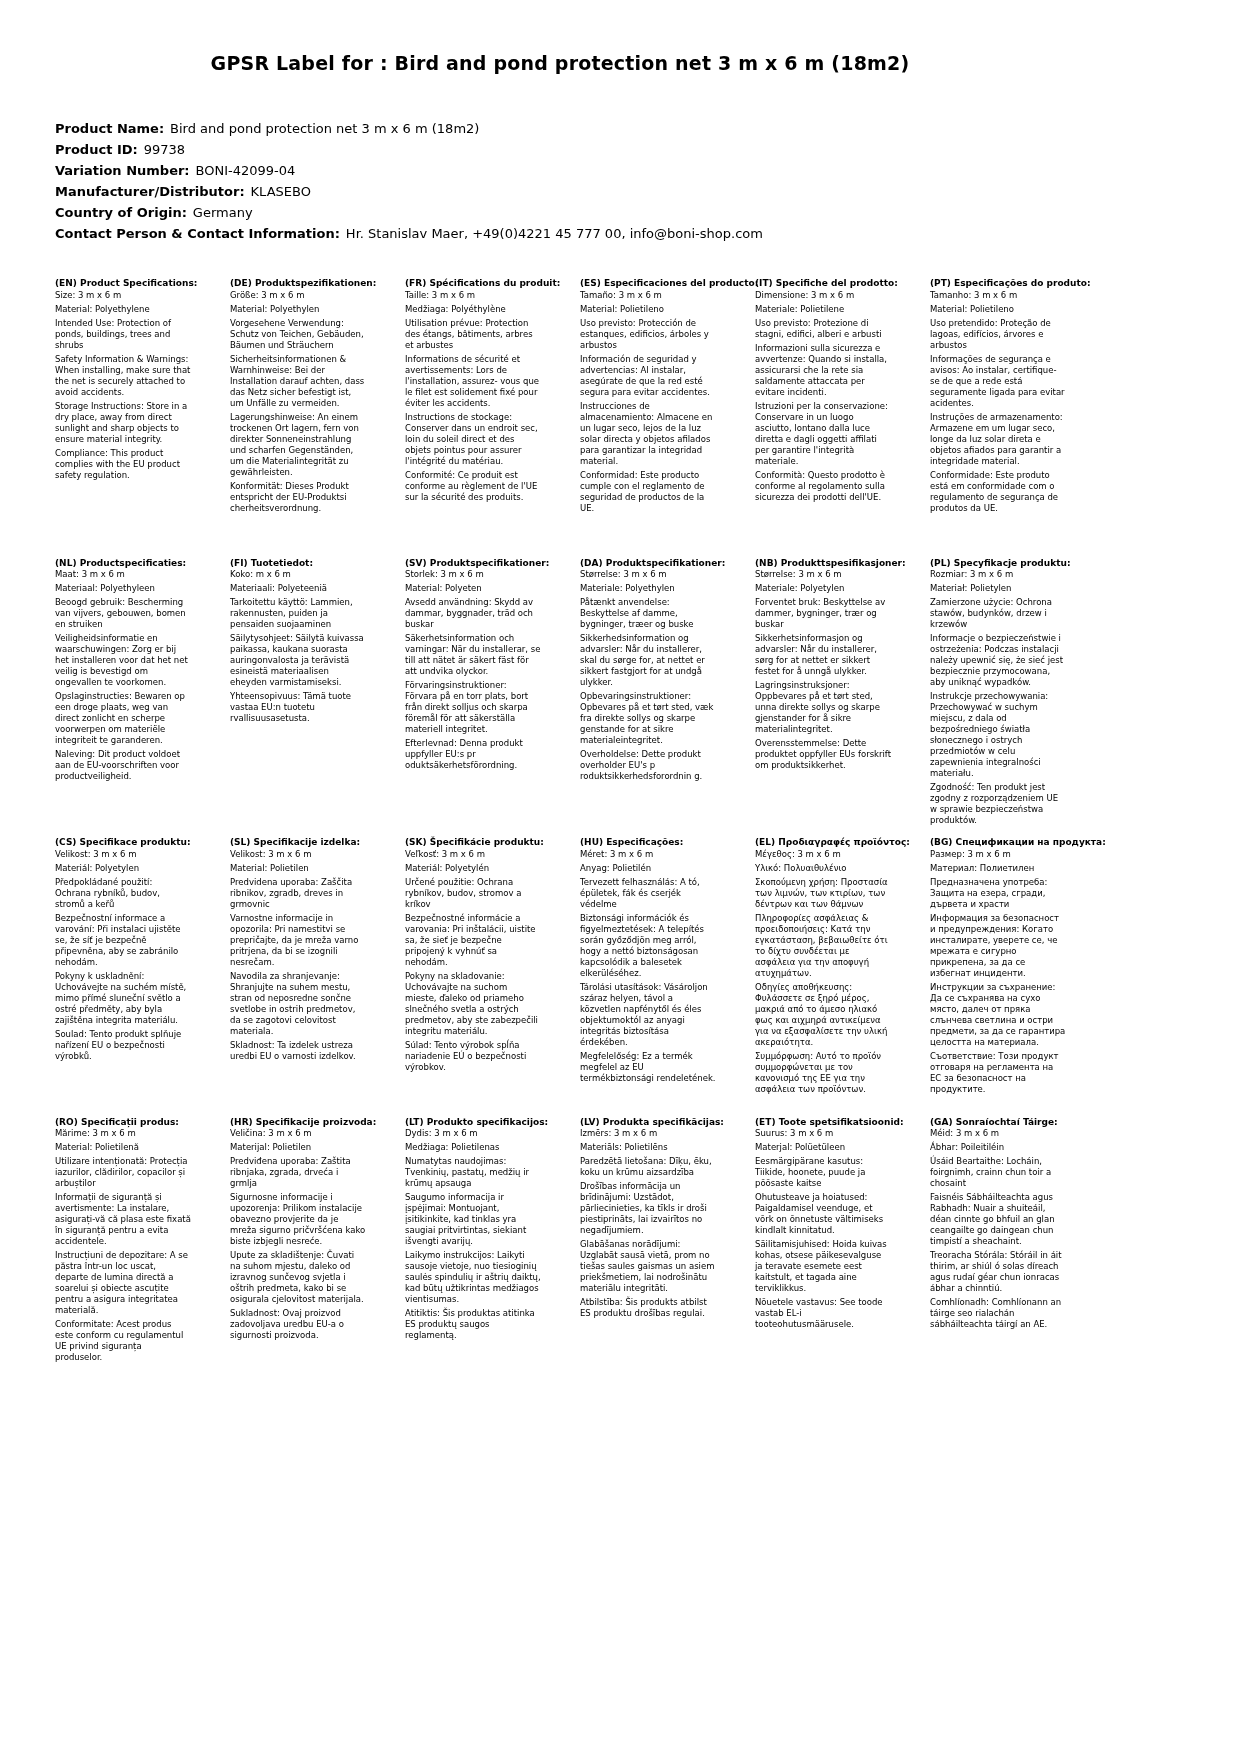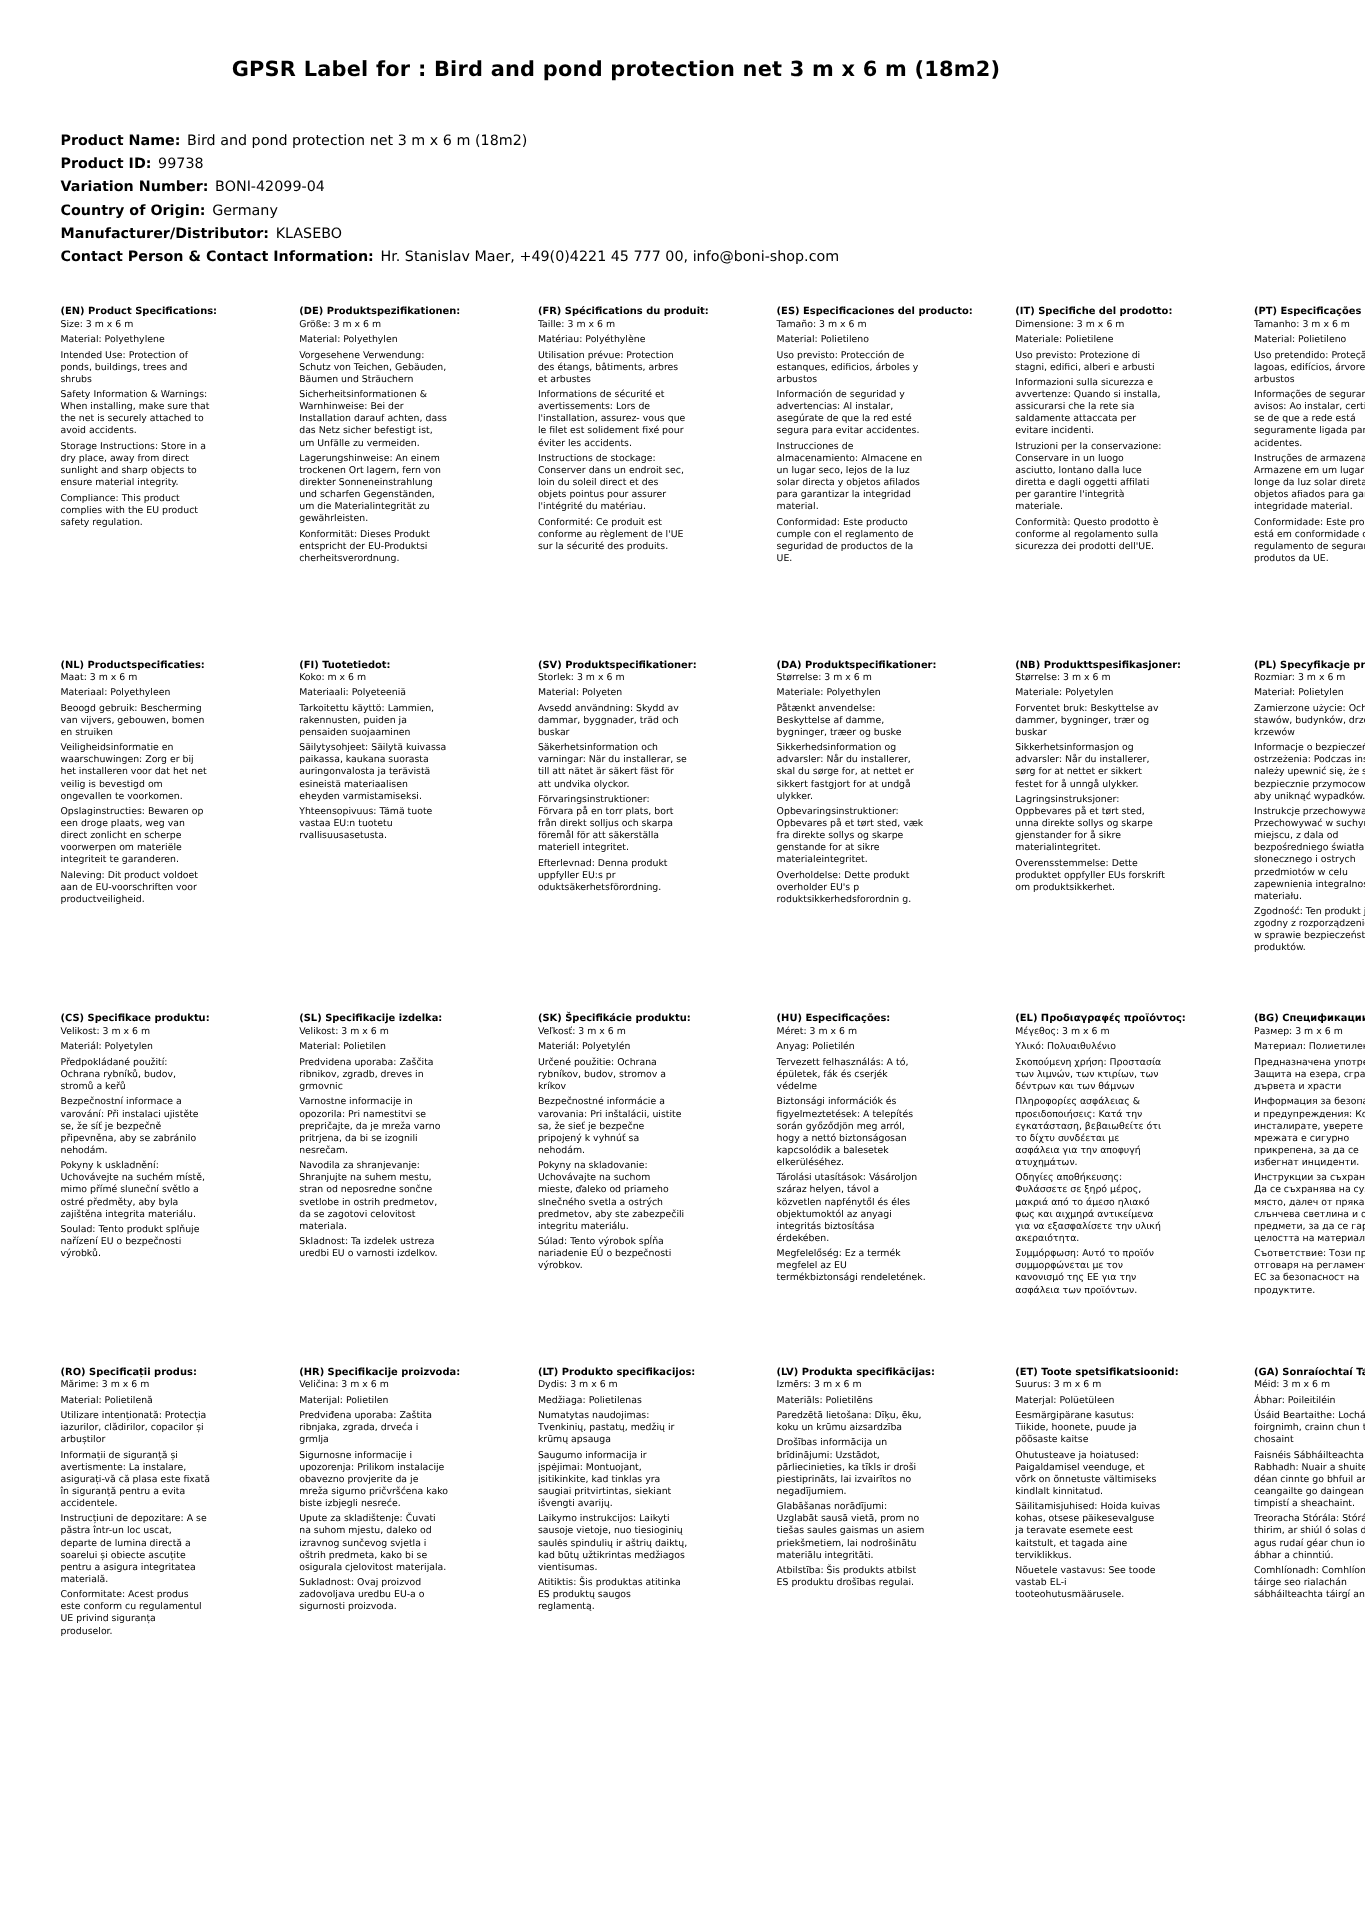--- a/index.html
+++ b/index.html
@@ -8,21 +8,21 @@
   .page { position:absolute; left:0; top:0; width:1241px; height:1542px; background:#fff; overflow:hidden; }
 
   .title { position:absolute; top:52px; left:0; width:1120px; text-align:center; font-size:19px; font-weight:bold; letter-spacing:0.2px; }
 
   .product-info { position:absolute; left:55px; top:122px; font-size:13px; }
   .pi-row { line-height:14.5px; margin-bottom:6.5px; }
   .pi-label { font-weight:bold; }
   .pi-value { margin-left:6px; }
 
   .lang-grid { position:absolute; left:55px; top:278px; width:1060px; display:grid;
-               grid-template-columns:repeat(6,175px); grid-auto-rows:279.5px;gap:42px; }
+               grid-template-columns:repeat(6,175px); grid-auto-rows:279.5px; }
   .lang-block { font-size:8.5px; line-height:11px; overflow:visible; }
   .lang-heading { font-size:9px; font-weight:bold; white-space:nowrap; line-height:11.5px; }
   .lang-par { margin-top:3px; width:136px; }
   .lang-par.first { margin-top:0; width:150px; }
 
   .barcode-block { position:absolute; left:448px; top:1586px; }
   .barcode-block svg rect { fill:#000; }
   .barcode-block svg text { font-family:"DejaVu Sans",sans-serif; font-size:14.5px; fill:#000; }
 
   .ce-wrap { position:absolute; left:452px; top:1663px; }
@@ -33,22 +33,22 @@
 <body>
 
 <div class="page">
 
   <div class="title">GPSR Label for : Bird and pond protection net 3 m x 6 m (18m2)</div>
 
   <div class="product-info" id="product-info">
       <div class="pi-row"><span class="pi-label">Product Name:</span><span class="pi-value">Bird and pond protection net 3 m x 6 m (18m2)</span></div>
       <div class="pi-row"><span class="pi-label">Product ID:</span><span class="pi-value">99738</span></div>
       <div class="pi-row"><span class="pi-label">Variation Number:</span><span class="pi-value">BONI-42099-04</span></div>
+      <div class="pi-row"><span class="pi-label">Manufacturer/Distributor:</span><span class="pi-value">KLASEBO</span></div>
       <div class="pi-row"><span class="pi-label">Country of Origin:</span><span class="pi-value">Germany</span></div>
-      <div class="pi-row"><span class="pi-label">Manufacturer/Distributor:</span><span class="pi-value">KLASEBO</span></div>
       <div class="pi-row"><span class="pi-label">Contact Person &amp; Contact Information:</span><span class="pi-value">Hr. Stanislav Maer, +49(0)4221 45 777 00, info@boni-shop.com</span></div>
     </div>
 
   <div class="lang-grid" id="lang-grid">
       <div class="lang-block">
         <div class="lang-heading">(EN) Product Specifications:</div>
         <div class="lang-par first">Size: 3 m x 6 m</div>
         <div class="lang-par">Material: Polyethylene</div>
         <div class="lang-par">Intended Use: Protection of ponds, buildings, trees and shrubs</div>
         <div class="lang-par">Safety Information &amp; Warnings: When installing, make sure that the net is securely attached to avoid accidents.</div>
@@ -60,21 +60,21 @@
         <div class="lang-par first">Größe: 3 m x 6 m</div>
         <div class="lang-par">Material: Polyethylen</div>
         <div class="lang-par">Vorgesehene Verwendung: Schutz von Teichen, Gebäuden, Bäumen und Sträuchern</div>
         <div class="lang-par">Sicherheitsinformationen &amp; Warnhinweise: Bei der Installation darauf achten, dass das Netz sicher befestigt ist, um Unfälle zu vermeiden.</div>
         <div class="lang-par">Lagerungshinweise: An einem trockenen Ort lagern, fern von direkter Sonneneinstrahlung und scharfen Gegenständen, um die Materialintegrität zu gewährleisten.</div>
         <div class="lang-par">Konformität: Dieses Produkt entspricht der EU-Produktsi cherheitsverordnung.</div>
       </div>
       <div class="lang-block">
         <div class="lang-heading">(FR) Spécifications du produit:</div>
         <div class="lang-par first">Taille: 3 m x 6 m</div>
-        <div class="lang-par">Matériau: Polyéthylène</div>
+        <div class="lang-par">Medžiaga: Polyéthylène</div>
         <div class="lang-par">Utilisation prévue: Protection des étangs, bâtiments, arbres et arbustes</div>
         <div class="lang-par">Informations de sécurité et avertissements: Lors de l'installation, assurez- vous que le filet est solidement fixé pour éviter les accidents.</div>
         <div class="lang-par">Instructions de stockage: Conserver dans un endroit sec, loin du soleil direct et des objets pointus pour assurer l'intégrité du matériau.</div>
         <div class="lang-par">Conformité: Ce produit est conforme au règlement de l'UE sur la sécurité des produits.</div>
       </div>
       <div class="lang-block">
         <div class="lang-heading">(ES) Especificaciones del producto:</div>
         <div class="lang-par first">Tamaño: 3 m x 6 m</div>
         <div class="lang-par">Material: Polietileno</div>
         <div class="lang-par">Uso previsto: Protección de estanques, edificios, árboles y arbustos</div>

